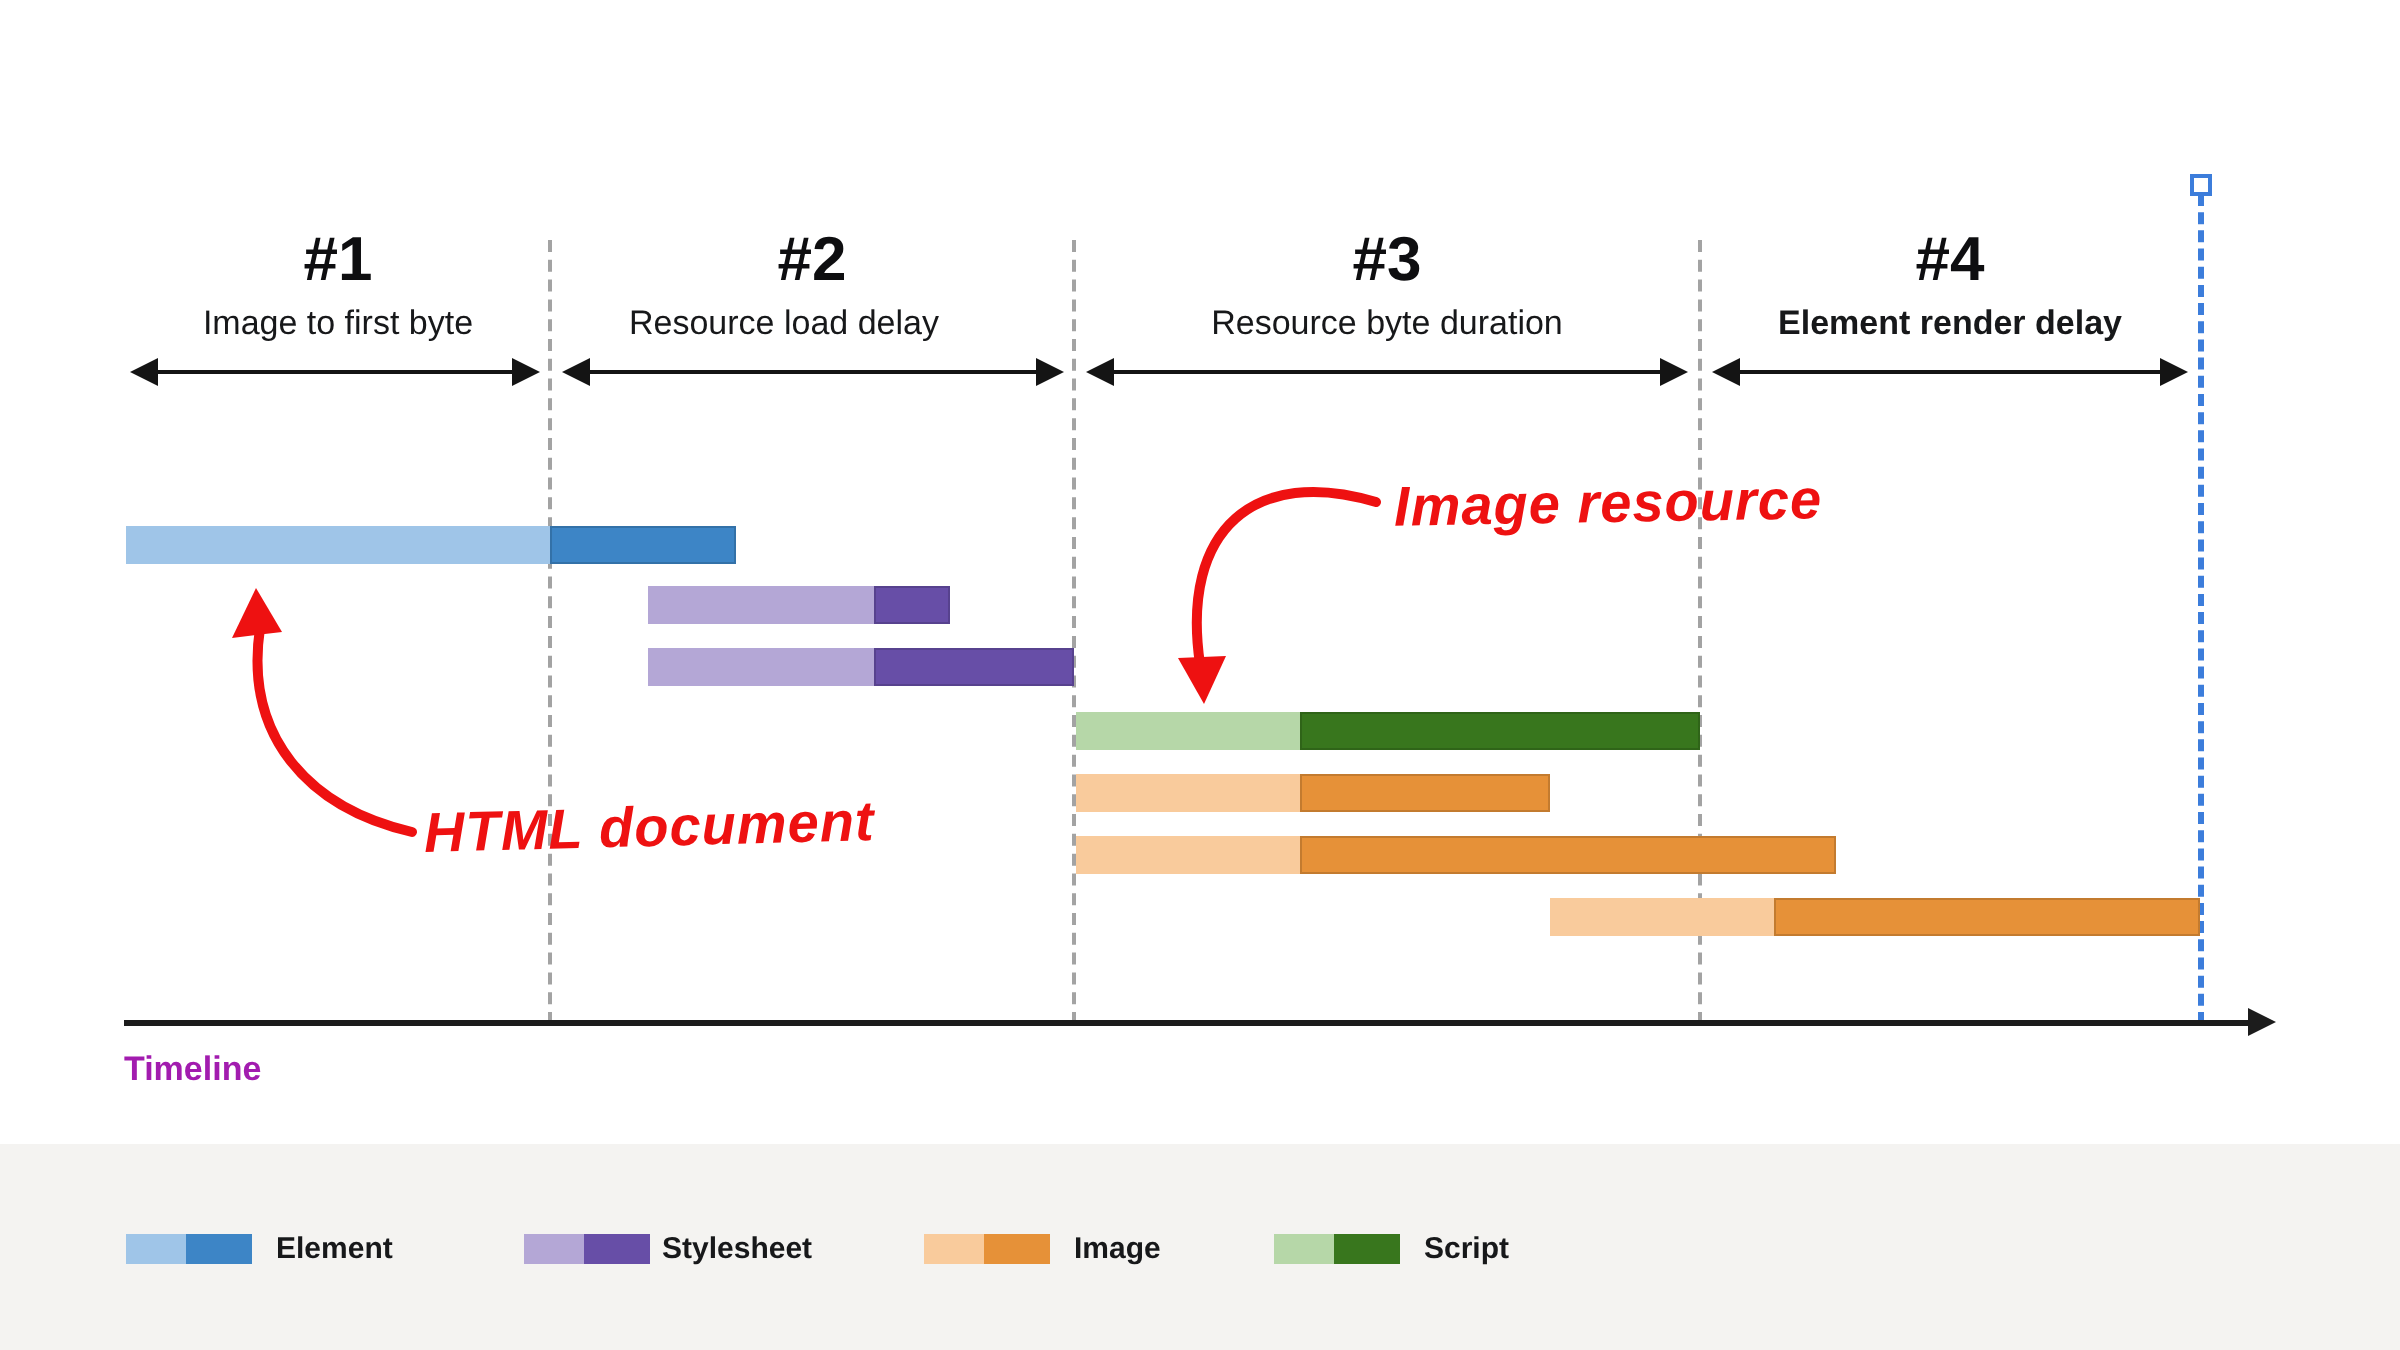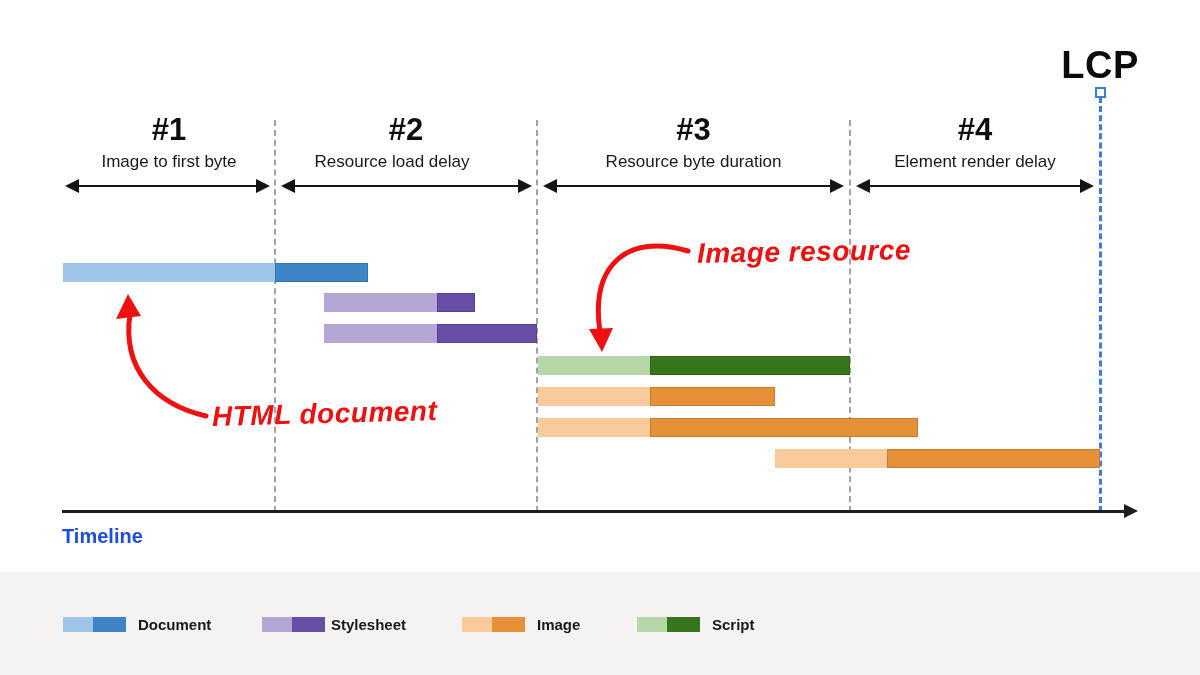--- a/index.html
+++ b/index.html
@@ -26,21 +26,21 @@
   .seg{position:absolute;height:19px;}
   .seg.dark{box-shadow:inset 0 0 0 1px rgba(0,0,0,.15);}
   
   .scribble{position:absolute;font-style:italic;font-weight:700;font-size:28px;letter-spacing:.5px;white-space:nowrap;}
   .scribble.doc{left:212px;top:398px;transform:rotate(-1.5deg);}
   .scribble.img{left:697px;top:236px;transform:rotate(-1deg);}
   .arrows-layer{position:absolute;left:0;top:0;pointer-events:none;}
   
   .axis{position:absolute;left:62px;top:510px;width:1062px;height:3px;background:#1c1c1c;}
   .axis-head{position:absolute;left:1124px;top:504px;width:0;height:0;border-top:7.5px solid transparent;border-bottom:7.5px solid transparent;border-left:14px solid #1c1c1c;}
-  .timeline-label{position:absolute;left:62px;top:525px;font-size:20px;font-weight:700;color:#1d4ed8;}
+  .timeline-label{position:absolute;left:62px;top:525px;font-size:17px;font-weight:700;color:#a21caf;}
   
   .legend-band{position:absolute;left:0;top:572px;width:1200px;height:103px;background:#f4f3f1;}
   .legend-swatch{position:absolute;top:617px;height:15px;}
   .legend-swatch .half{position:absolute;top:0;height:15px;}
   .legend-text{position:absolute;top:616px;font-size:15px;font-weight:700;color:#17181a;}
 </style>
 </head>
 <body>
 
 <div class="canvas">
@@ -49,30 +49,29 @@
       <div class="phase-num" style="left: 59px; top: 112px; width: 220px;">#1</div>
       <div class="phase-label" style="left: 29px; top: 152px; width: 280px;">Image to first byte</div>
       <div class="harrow" style="left: 67px; width: 201px;"></div>
       <div class="phase-num" style="left: 296px; top: 112px; width: 220px;">#2</div>
       <div class="phase-label" style="left: 252px; top: 152px; width: 280px;">Resource load delay</div>
       <div class="harrow" style="left: 283px; width: 247px;"></div>
       <div class="phase-num" style="left: 583.5px; top: 112px; width: 220px;">#3</div>
       <div class="phase-label" style="left: 553.5px; top: 152px; width: 280px;">Resource byte duration</div>
       <div class="harrow" style="left: 545px; width: 297px;"></div>
       <div class="phase-num" style="left: 865px; top: 112px; width: 220px;">#4</div>
-      <div class="phase-label" style="left: 835px; top: 152px; width: 280px;">Element render delay</div>
+      <div class="phase-label" style="left: 835px; top: 152px; width: 280px; font-weight: bold;">Element render delay</div>
       <div class="harrow" style="left: 858px; width: 234px;"></div>
     </div>
   <div id="dividers">
       <div class="vline" style="left: 274px; border-left-color: rgb(163, 163, 163);"></div>
       <div class="vline" style="left: 536px; border-left-color: rgb(163, 163, 163);"></div>
       <div class="vline" style="left: 849px; border-left-color: rgb(163, 163, 163);"></div>
     </div>
 
-  <div class="lcp-label">LCP</div>
   <div class="lcp-square" style="border-color: rgb(60, 125, 219);"></div>
   <div class="lcp-line" style="border-left-color: rgb(60, 125, 219);"></div>
 
   <div id="bars">
       <div class="seg" style="left: 63px; top: 263px; width: 212px; background: rgb(159, 197, 232);"></div>
       <div class="seg dark" style="left: 275px; top: 263px; width: 93px; background: rgb(61, 133, 198);"></div>
       <div class="seg" style="left: 324px; top: 293px; width: 113px; background: rgb(180, 167, 214);"></div>
       <div class="seg dark" style="left: 437px; top: 293px; width: 38px; background: rgb(103, 78, 167);"></div>
       <div class="seg" style="left: 324px; top: 324px; width: 113px; background: rgb(180, 167, 214);"></div>
       <div class="seg dark" style="left: 437px; top: 324px; width: 100px; background: rgb(103, 78, 167);"></div>
@@ -103,21 +102,21 @@
   <div class="axis"></div>
   <div class="axis-head"></div>
   <div class="timeline-label">Timeline</div>
 
   <div class="legend-band" style="background: rgb(244, 243, 241);"></div>
   <div id="legend">
       <div class="legend-swatch" style="left: 63px; width: 63px;">
         <div class="half" style="left: 0px; width: 30px; background: rgb(159, 197, 232);"></div>
         <div class="half" style="left: 30px; width: 33px; background: rgb(61, 133, 198);"></div>
       </div>
-      <div class="legend-text" style="left: 138px;">Document</div>
+      <div class="legend-text" style="left: 138px;">Element</div>
       <div class="legend-swatch" style="left: 262px; width: 63px;">
         <div class="half" style="left: 0px; width: 30px; background: rgb(180, 167, 214);"></div>
         <div class="half" style="left: 30px; width: 33px; background: rgb(103, 78, 167);"></div>
       </div>
       <div class="legend-text" style="left: 331px;">Stylesheet</div>
       <div class="legend-swatch" style="left: 462px; width: 63px;">
         <div class="half" style="left: 0px; width: 30px; background: rgb(249, 203, 156);"></div>
         <div class="half" style="left: 30px; width: 33px; background: rgb(230, 145, 56);"></div>
       </div>
       <div class="legend-text" style="left: 537px;">Image</div>

